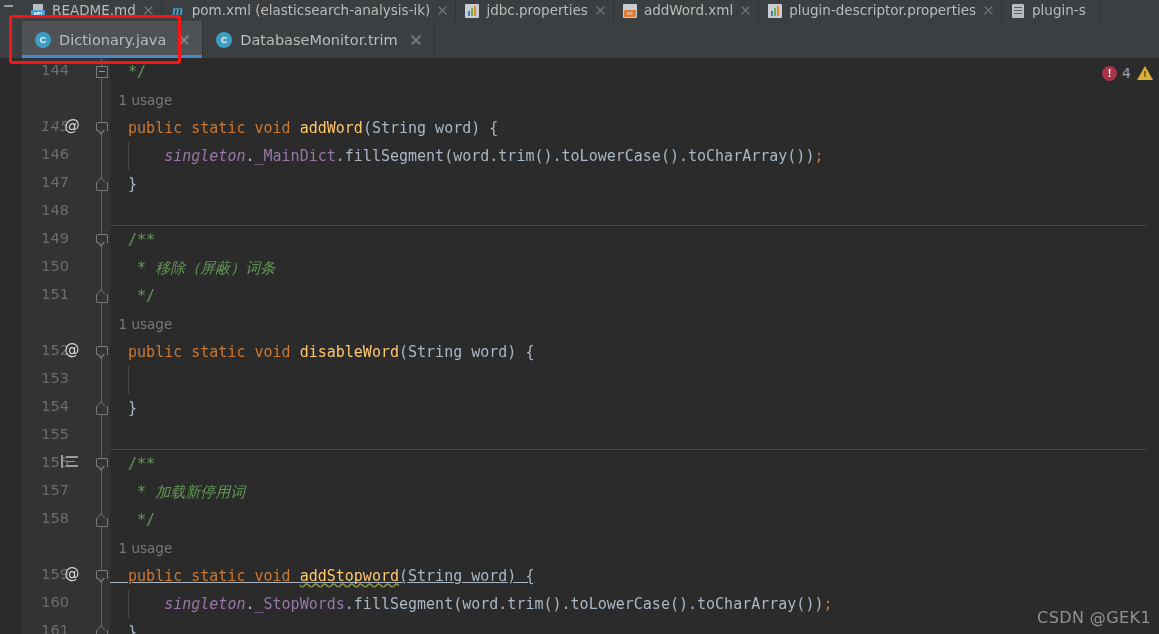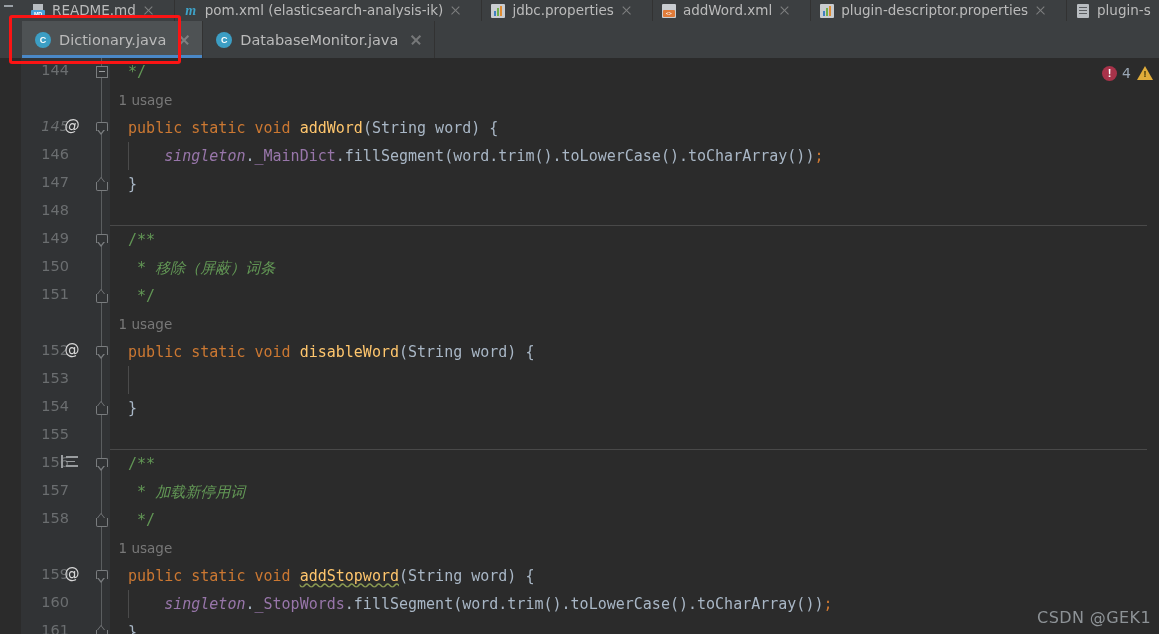--- a/index.html
+++ b/index.html
@@ -41,21 +41,21 @@
     position: absolute;
     left: 4px; top: 5px;
     width: 9px; height: 2px;
     background: #9aa0a6;
   }
   .tab1 {
     flex: 0 0 auto;
     height: 21px;
     display: flex;
     align-items: center;
-    padding: 0 20px 0 8px;
+    padding: 0 7px 0 8px;
     border-right: 1px solid #323232;
     box-sizing: border-box;
     color: #bbbbbb;
     font-size: 13.5px;
     white-space: nowrap;
     background: #3c3f41;
   }
   .tab1 .t-icon {
     width: 16px; height: 16px;
     margin-right: 6px;
@@ -424,21 +424,21 @@
           <span class="ic-java">C</span>
         </span>
         <span class="t-label2">Dictionary.java</span>
         <span class="t-close2"></span>
         <span class="underline"></span>
       </div>
       <div class="tab2">
         <span class="t-icon2">
           <span class="ic-java">C</span>
         </span>
-        <span class="t-label2">DatabaseMonitor.java</span>
+        <span class="t-label2">DatabaseMonitor.trim</span>
         <span class="t-close2"></span>
       </div>
     </div>
 
   <div class="redbox"></div>
 
   <div class="editor">
 
 
     <div class="gutter" id="gutter">
@@ -582,21 +582,21 @@
         <div class="codeline" style="top: 252px;"><span class="hint">  1 usage</span></div>
         <div class="codeline" style="top: 280px;"><span class="kw">  public static void </span><span class="mdecl">disableWord</span><span class="punct">(String word) {</span></div>
         <div class="indent-guide" style="top: 308px; height: 28px; left: 18px;"></div>
         <div class="codeline" style="top: 336px;"><span class="punct">  }</span></div>
         <div class="codeline" style="top: 364px;"></div>
         <div class="sep" style="top: 391px;"></div>
         <div class="codeline" style="top: 392px;"><span class="cmt-plain">  /**</span></div>
         <div class="codeline" style="top: 420px;"><span class="cmt-plain">   * </span><span class="cmt">加载新停用词</span></div>
         <div class="codeline" style="top: 448px;"><span class="cmt-plain">   */</span></div>
         <div class="codeline" style="top: 476px;"><span class="hint">  1 usage</span></div>
-        <div class="codeline" style="top: 504px;"><span class="kw">  public static void </span><span class="mdecl spell">addStopword</span><span class="punct">(String word) {</span></div>
+        <div class="codeline" style="top: 504px; text-decoration: underline;"><span class="kw">  public static void </span><span class="mdecl spell">addStopword</span><span class="punct">(String word) {</span></div>
         <div class="codeline" style="top: 532px;"><span class="field">      singleton</span><span class="punct">.</span><span class="sfield">_StopWords</span><span class="punct">.fillSegment(word.trim().toLowerCase().toCharArray())</span><span class="semi">;</span></div>
         <div class="indent-guide" style="top: 532px; height: 28px; left: 18px;"></div>
         <div class="codeline" style="top: 560px;"><span class="punct">  }</span></div>
       </div>
 
     <div class="rightmark"></div>
 
     <div class="inspect">
       <div class="err-badge">!</div>
       <div class="err-count">4</div>

